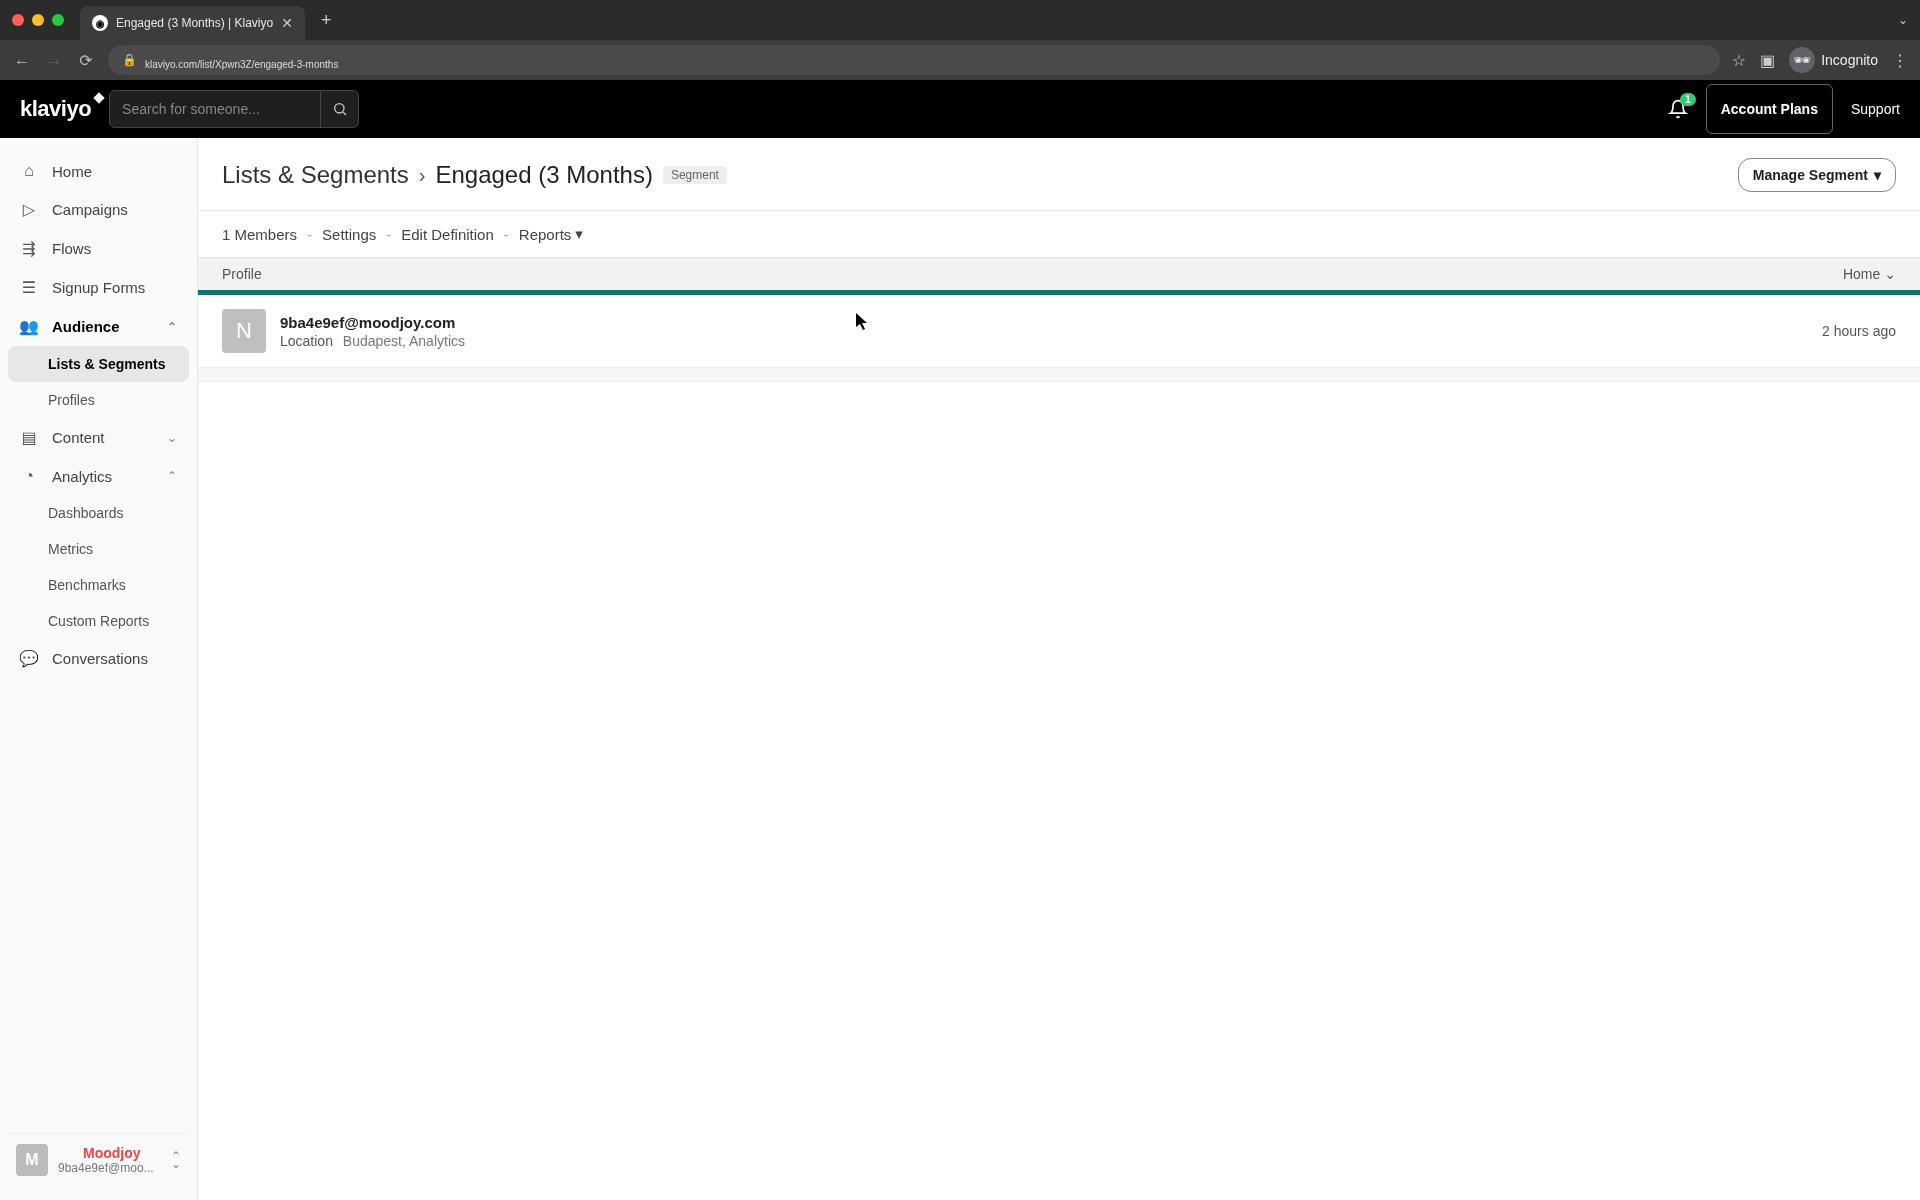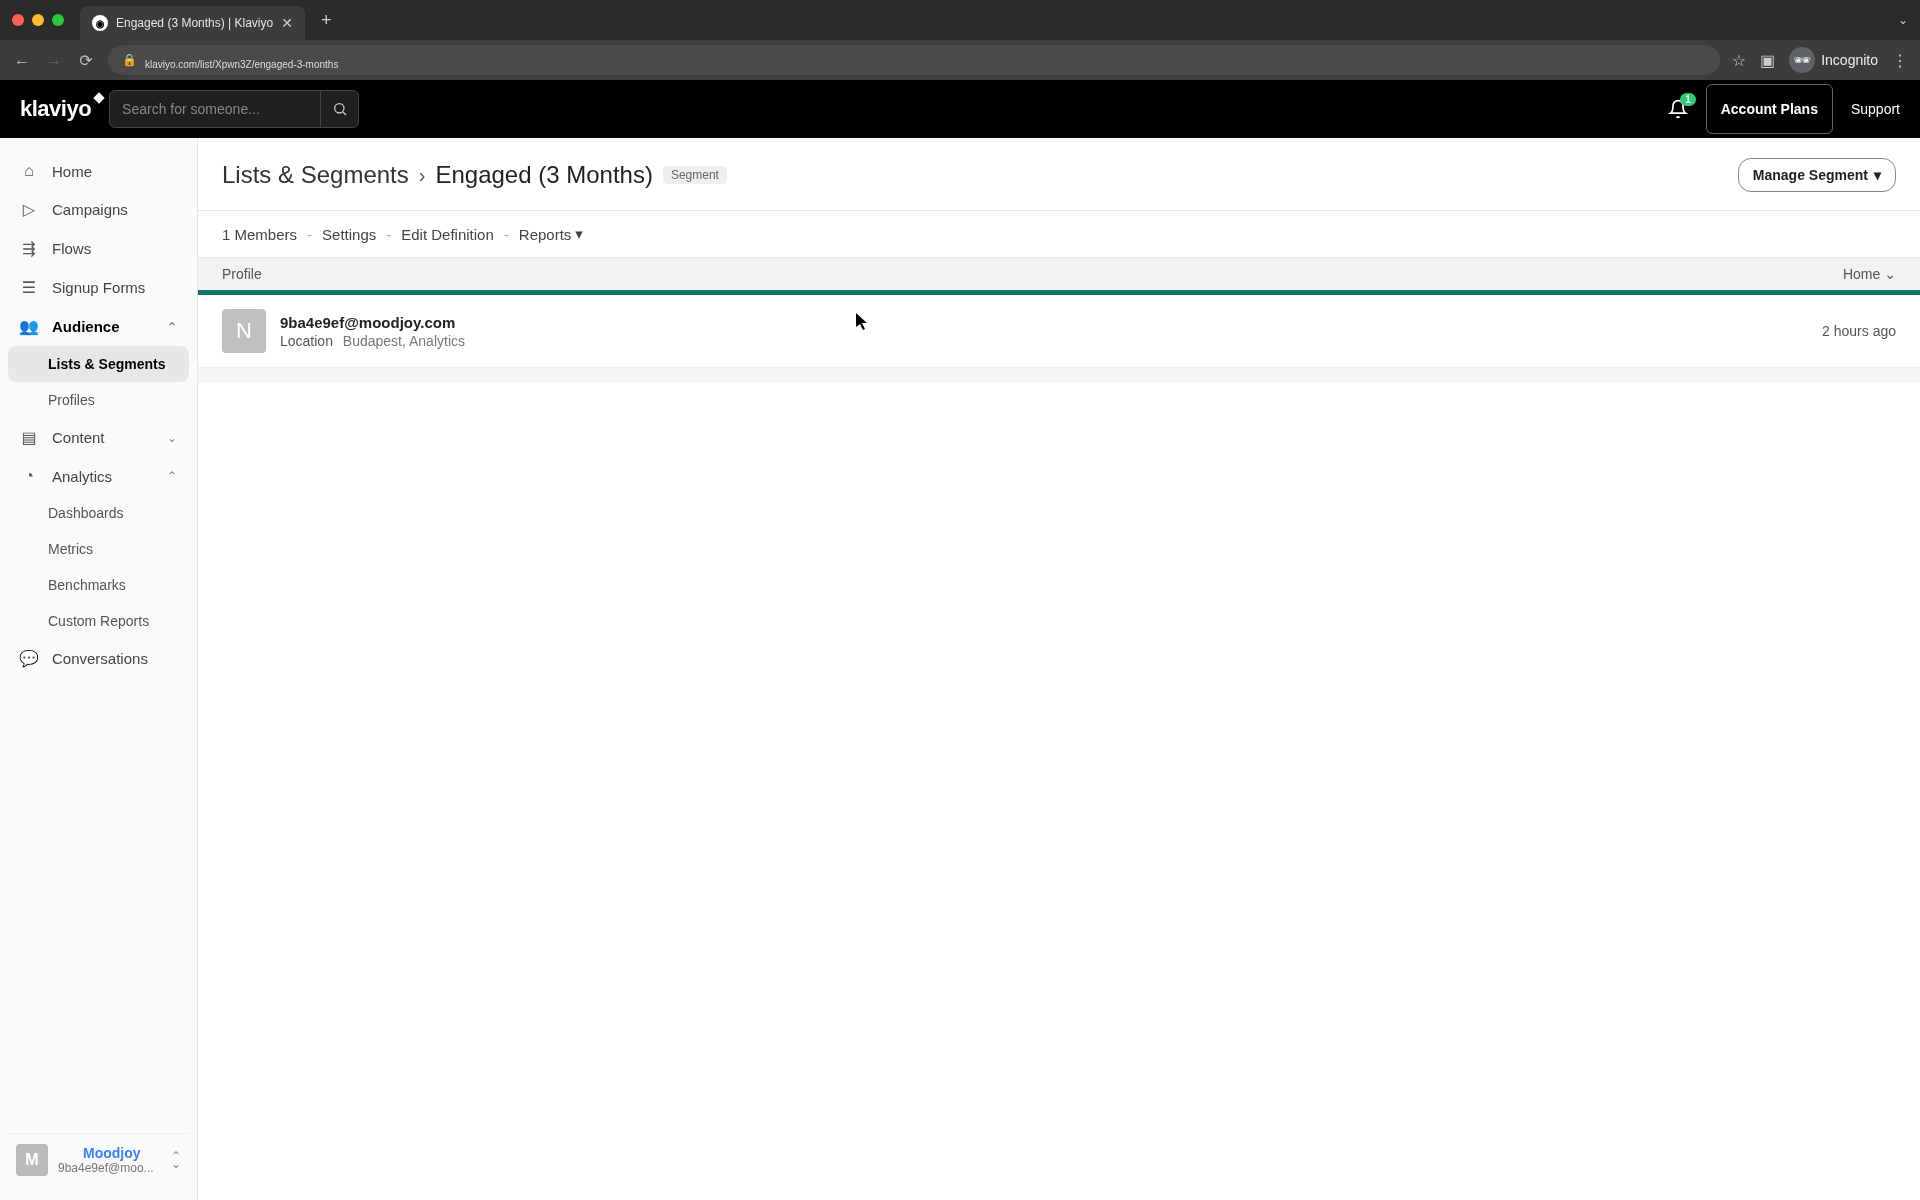--- a/index.html
+++ b/index.html
@@ -50,21 +50,21 @@
   .side-item { display: flex; align-items: center; gap: 14px; padding: 10px 12px; border-radius: 8px; color: #444; font-size: 15px; cursor: pointer; }
   .side-item.sub { padding-left: 40px; font-size: 14px; color: #555; }
   .side-item.active-parent { color: #000; font-weight: 600; }
   .side-item.active { background: #e7e7e7; color: #000; font-weight: 600; }
   .side-icon { width: 18px; display: inline-flex; justify-content: center; font-size: 16px; color: #555; }
   .side-chevron { margin-left: auto; color: #888; font-size: 12px; }
   .sidebar-spacer { flex: 1; }
   .sidebar-footer { display: flex; align-items: center; gap: 10px; padding: 10px 8px; border-top: 1px solid #eee; }
   .org-avatar { width: 32px; height: 32px; background: #bbb; color: #fff; border-radius: 4px; display: flex; align-items: center; justify-content: center; font-weight: 600; }
   .org-meta { flex: 1; overflow: hidden; }
-  .org-name { font-size: 14px; font-weight: 600; color: #3b82f6; padding-left: 25px; }
+  .org-name { font-size: 14px; font-weight: 600; color: #ef4444; padding-left: 25px; }
   .org-sub { font-size: 12px; color: #777; white-space: nowrap; overflow: hidden; text-overflow: ellipsis; }
   .org-caret { color: #888; font-size: 12px; display:flex; flex-direction:column; line-height:8px;}
 
   
   .main { flex: 1; padding: 20px 24px; position: relative; }
   .breadcrumb-row { display: flex; align-items: center; gap: 10px; }
   .bc-link { font-size: 24px; color: #333; cursor: pointer; }
   .bc-sep { font-size: 20px; color: #555; }
   .bc-current { font-size: 24px; color: #222; font-weight: 500; }
   .seg-badge { background: #eee; color: #666; font-size: 12px; padding: 2px 8px; border-radius: 4px; }

